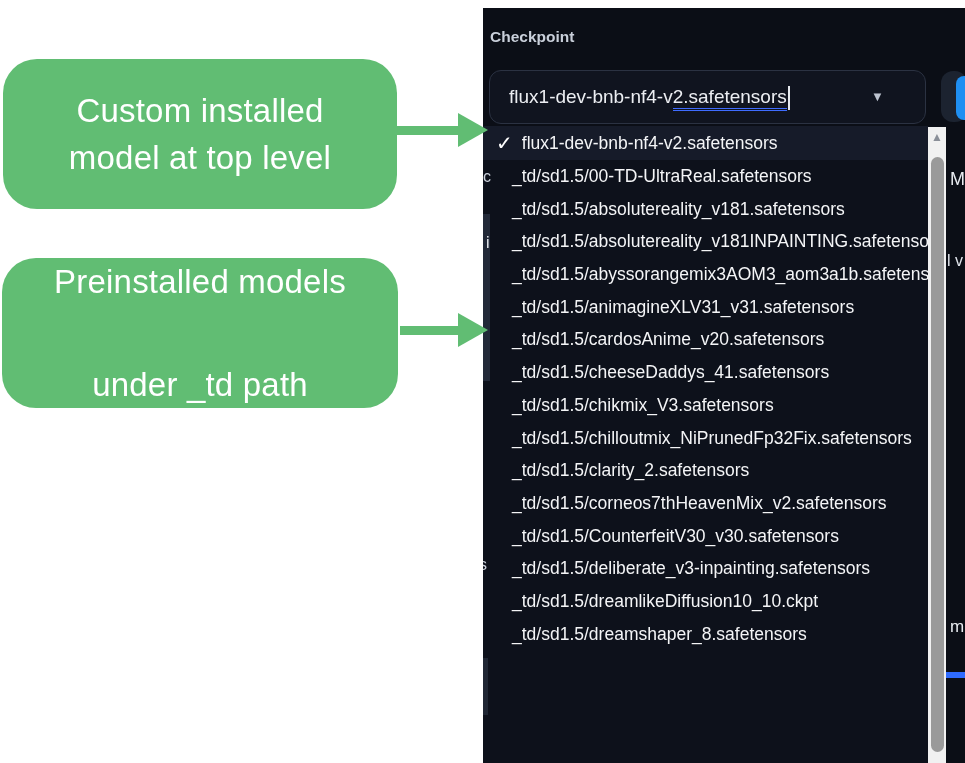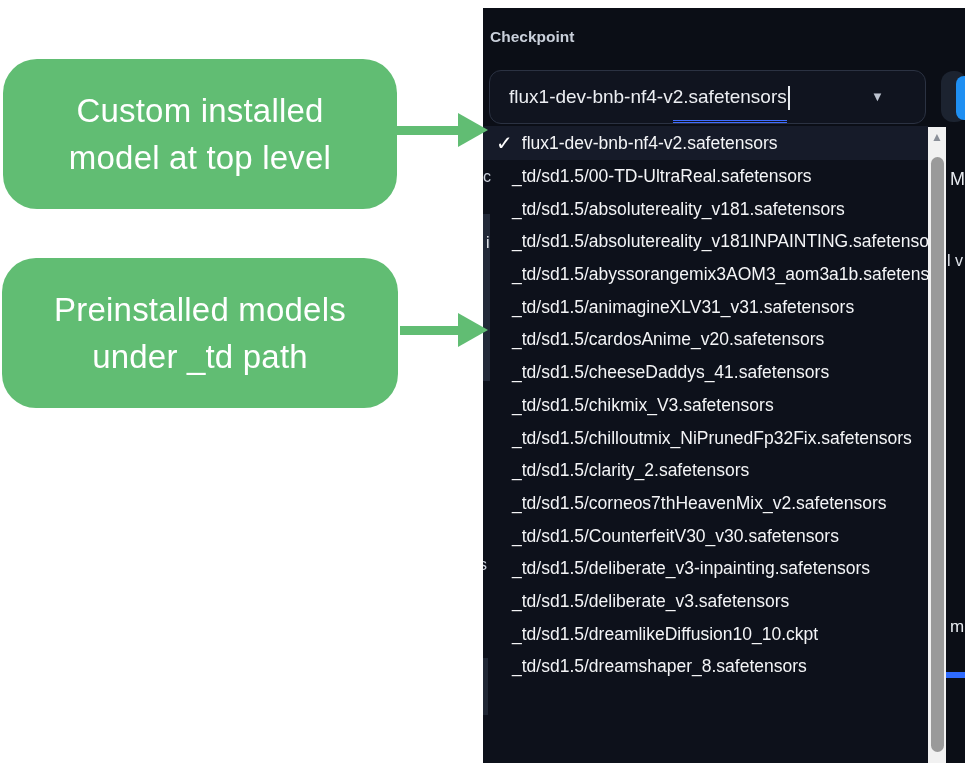--- a/index.html
+++ b/index.html
@@ -4,37 +4,37 @@
 <style>
   html,body{margin:0;padding:0;background:#ffffff;}
   *{box-sizing:border-box;font-family:"Liberation Sans",sans-serif;}
   #stage{position:relative;width:965px;height:763px;overflow:hidden;background:#ffffff;}
 
   
   .callout{position:absolute;background:#61bd73;border-radius:34px;color:#ffffff;
            display:flex;flex-direction:column;align-items:center;justify-content:center;
            text-align:center;font-size:33px;line-height:47px;font-weight:500;letter-spacing:.2px;}
   #callout-top{left:3px;top:59px;width:394px;height:150px;}
-  #callout-bottom{left:2px;top:258px;width:396px;height:150px;}
+  #callout-bottom{left:2px;top:258px;width:396px;height:150px;justify-content:space-between;}
   .arrow-shaft{position:absolute;background:#61bd73;height:9px;z-index:30;}
   .arrow-head{position:absolute;width:0;height:0;border-top:17px solid transparent;
               border-bottom:17px solid transparent;border-left:30px solid #61bd73;z-index:30;}
   #arrow1-shaft{left:397px;top:126px;width:63px;}
   #arrow1-head{left:458px;top:113px;}
   #arrow2-shaft{left:400px;top:326px;width:60px;}
   #arrow2-head{left:458px;top:313px;}
 
   
   #panel{position:absolute;left:483px;top:8px;width:482px;height:763px;background:#0b0e16;overflow:hidden;}
   #field-label{position:absolute;left:7px;top:20px;font-size:15.5px;font-weight:700;color:#c9cfda;}
 
   #combo{position:absolute;left:6px;top:62px;width:437px;height:54px;background:#10141f;
          border:1px solid #2b3242;border-radius:12px;}
   #combo-text{position:absolute;left:19px;top:0;height:52px;line-height:52px;font-size:19px;color:#eceef2;white-space:nowrap;}
-  #combo-text .misspell{border-bottom:3px double #3f6cff;padding-bottom:13px;}
+  #combo-text .misspell{border-bottom:3px double #3f6cff;padding-bottom:1px;}
   #text-cursor{display:inline-block;width:2px;height:24px;background:#e6e9ee;vertical-align:middle;margin-left:1px;}
   #combo-caret{position:absolute;left:381px;top:0;height:52px;line-height:52px;font-size:13px;color:#bcc3cf;}
 
   #mini-btn{position:absolute;left:458px;top:63px;width:26px;height:51px;border-radius:12px;background:#1c2330;}
   #blue-btn{position:absolute;left:473px;top:68px;width:34px;height:44px;border-radius:8px;background:#1f8ff2;}
 
   
   #dropdown{position:absolute;left:0;top:118px;width:445px;height:645px;background:#0d111b;overflow:hidden;}
   #selected-row{position:absolute;left:0;top:0;width:445px;height:34px;background:#161b29;
                 display:flex;align-items:center;white-space:nowrap;overflow:hidden;}
@@ -117,21 +117,20 @@
 
   <div class="ddrow"><span class="ddtext">_td/sd1.5/clarity_2.safetensors</span></div>
 
   <div class="ddrow"><span class="ddtext">_td/sd1.5/corneos7thHeavenMix_v2.safetensors</span></div>
 
   <div class="ddrow"><span class="ddtext">_td/sd1.5/CounterfeitV30_v30.safetensors</span></div>
 
 
   <div class="ddrow"><span class="ddtext">_td/sd1.5/deliberate_v3-inpainting.safetensors</span></div>
 
-  <div class="ddrow"><span class="ddtext">_td/sd1.5/deliberate_v3.safetensors</span></div>
 
   <div class="ddrow"><span class="ddtext">_td/sd1.5/dreamlikeDiffusion10_10.ckpt</span></div>
 
 
 
   <div class="ddrow"><span class="ddtext">_td/sd1.5/dreamshaper_8.safetensors</span></div>
 </div>
     </div>
 
     <div id="scrollbar">

